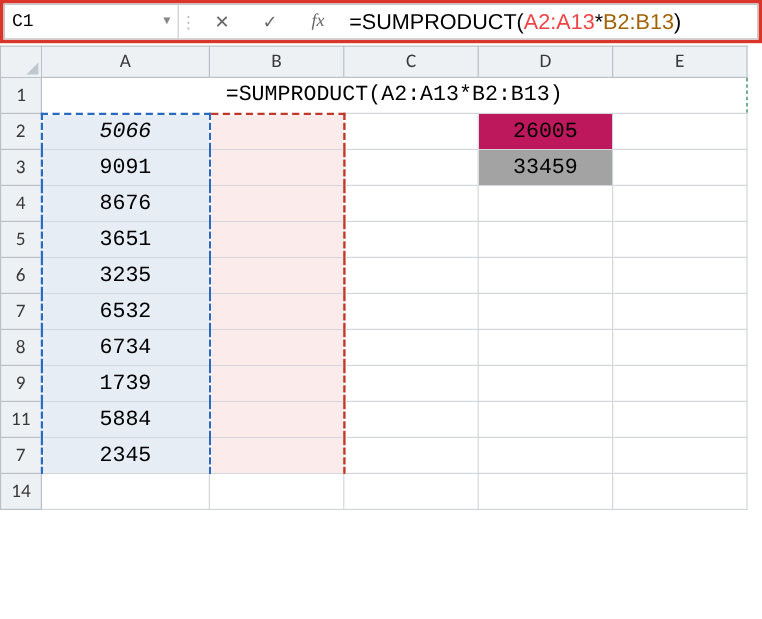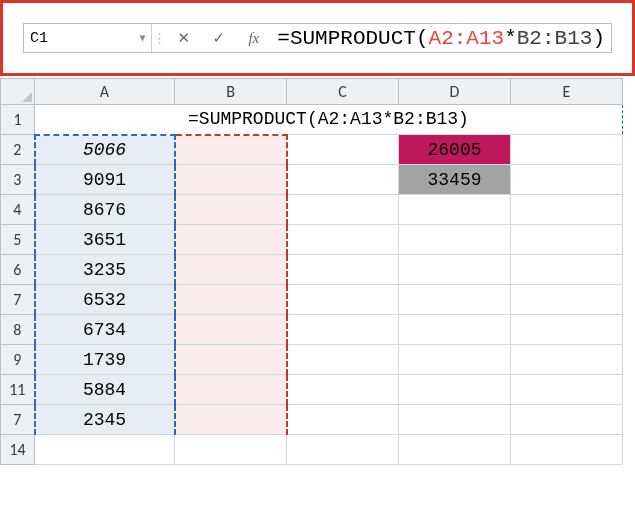--- a/index.html
+++ b/index.html
@@ -4,21 +4,21 @@
 <style>
 * { box-sizing: border-box; margin: 0; padding: 0; }
 body {
   font-family: Arial, sans-serif;
   font-size: 14px;
   background: #fff;
   width: 635px;
 }
 .outer-highlight {
   border: 3px solid #d9352a;
-  padding: 20px;
+  padding: 0;
 }
 .formula-bar {
   display: flex;
   align-items: stretch;
   height: 30px;
   border: 1px solid #bbb;
   background: #fff;
 }
 .name-box {
   width: 145px;
@@ -49,27 +49,27 @@
   color: #666;
   font-size: 15px;
   cursor: pointer;
 }
 .fb-btn.fx { font-style: italic; font-family: "Times New Roman", serif; }
 .formula-input {
   flex: 1;
   display: flex;
   align-items: center;
   padding: 0 6px;
-  font-family: Liberation Mono, monospace;
-  font-size: 21px;
+  font-family: Liberation Sans, sans-serif;
+  font-size: 18px;
 }
 .formula-input .plain { color: #000; }
 .formula-input .ref1 { color: #ef4444; }
 .formula-input .op { color: #000; }
-.formula-input .ref2 { color: #404040; }
+.formula-input .ref2 { color: #a16207; }
 
 
 table.sheet {
   border-collapse: collapse;
   table-layout: fixed;
   margin-top: 2px;
 }
 .corner {
   width: 34px;
   height: 26px;

